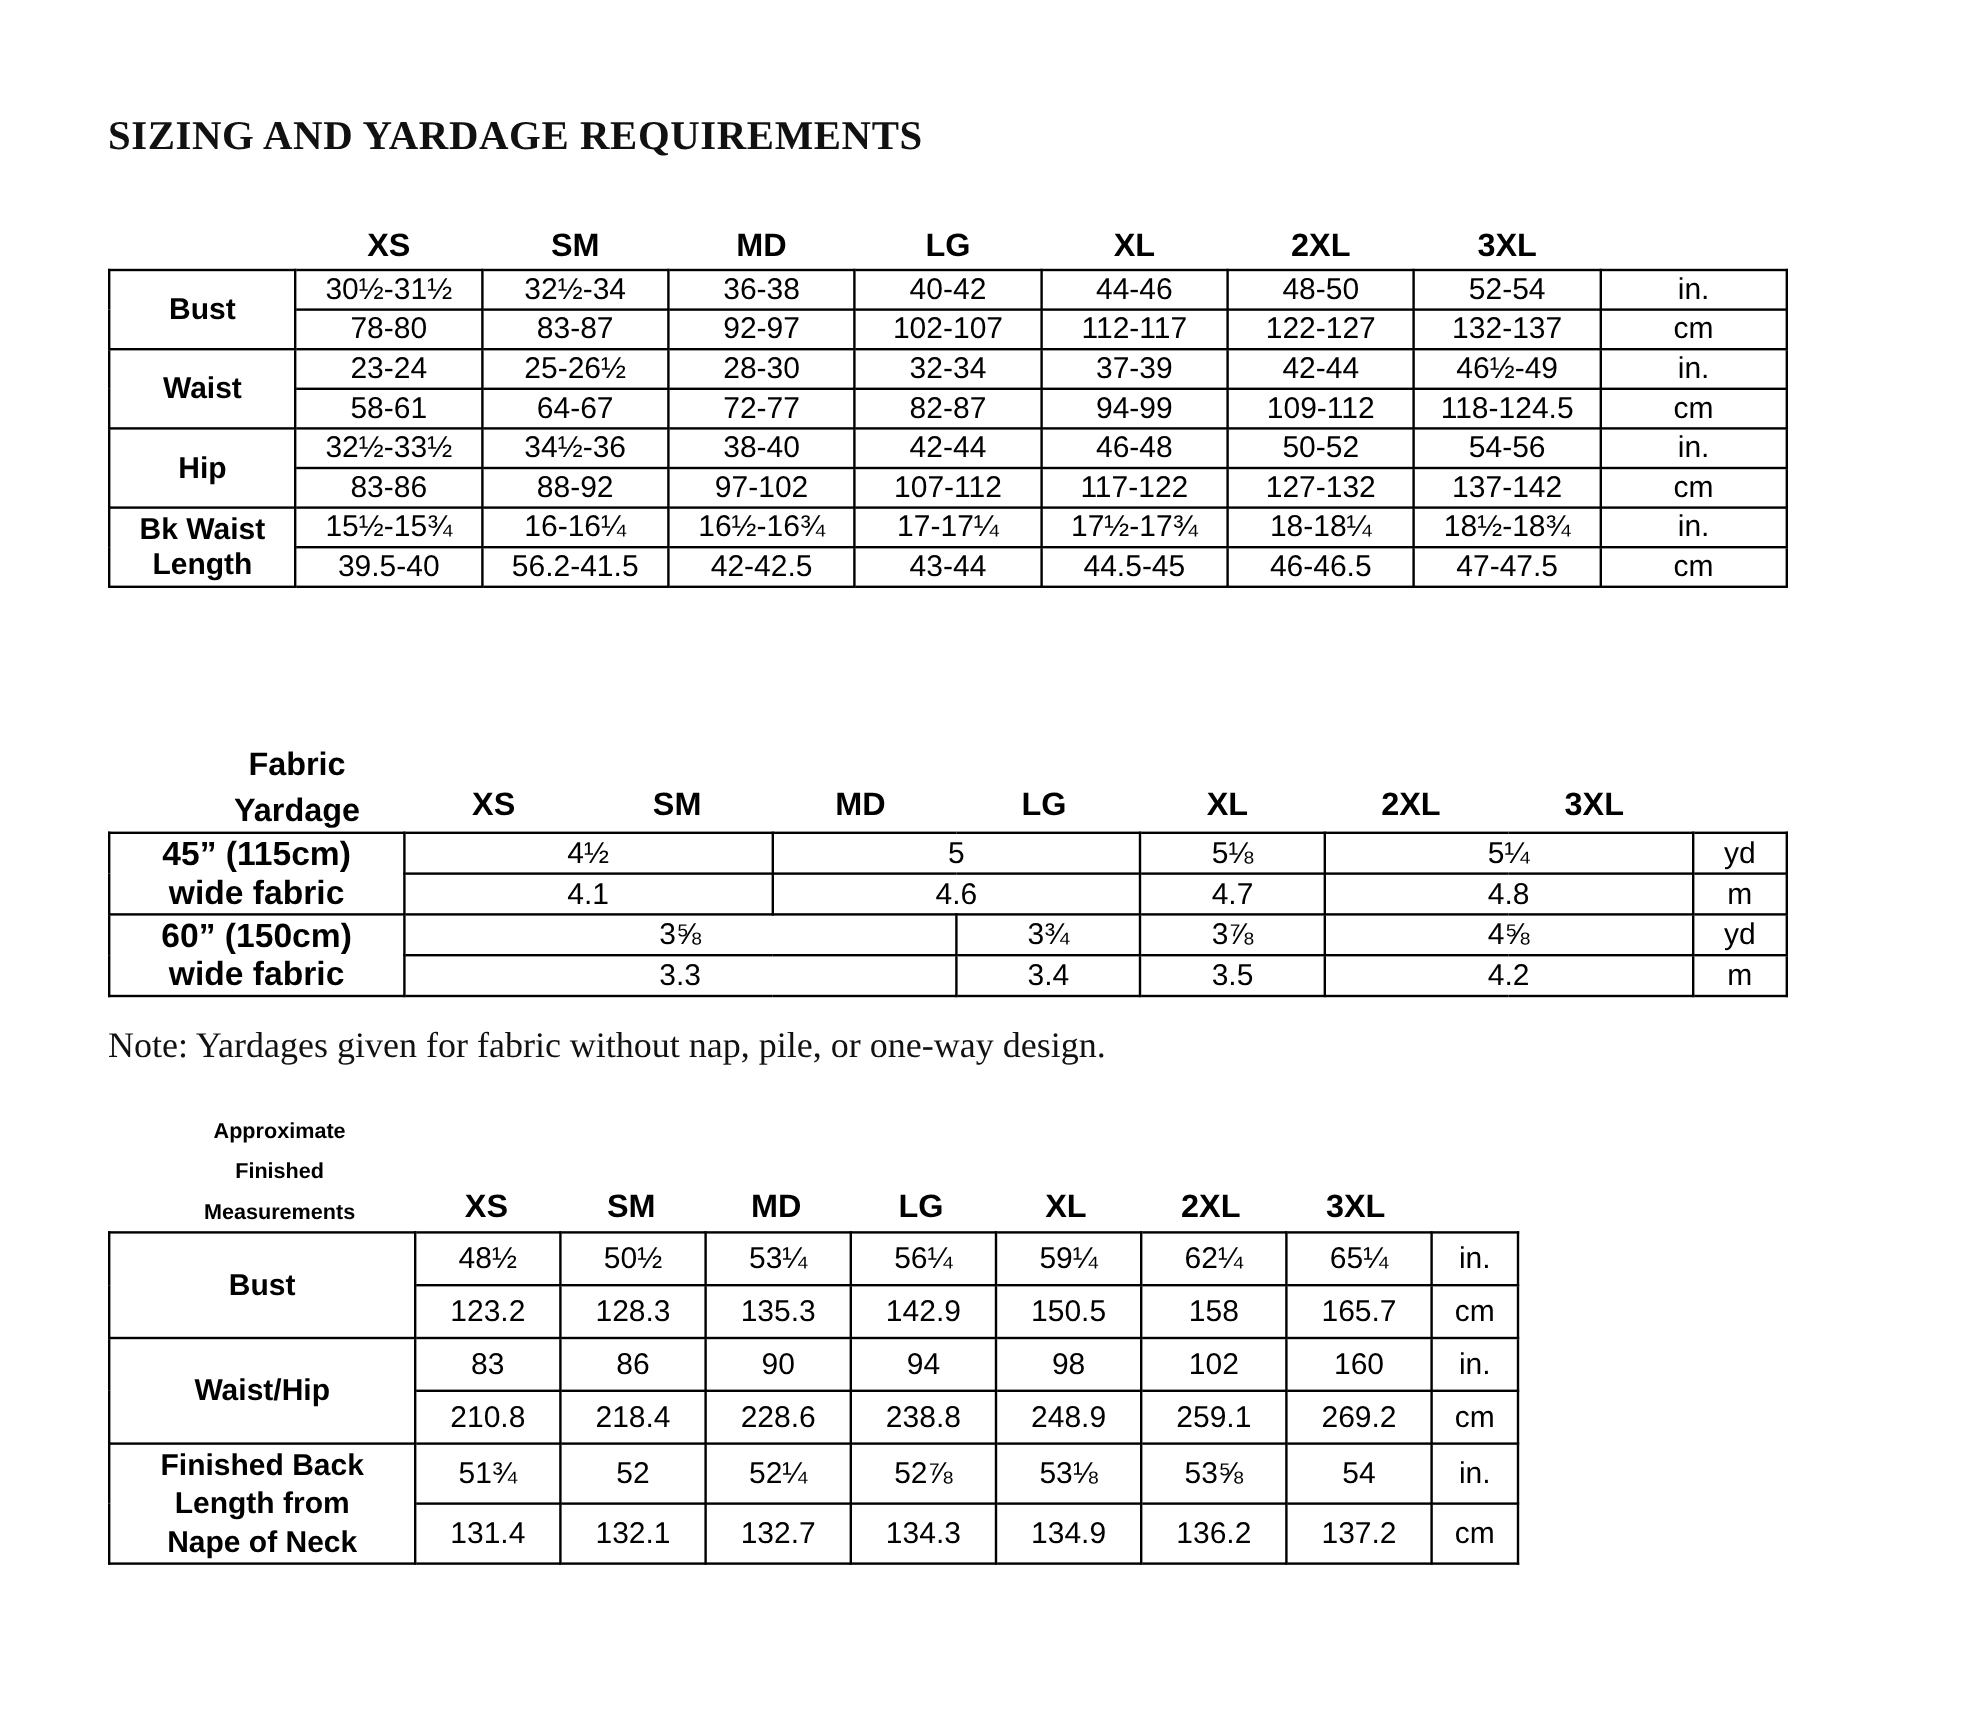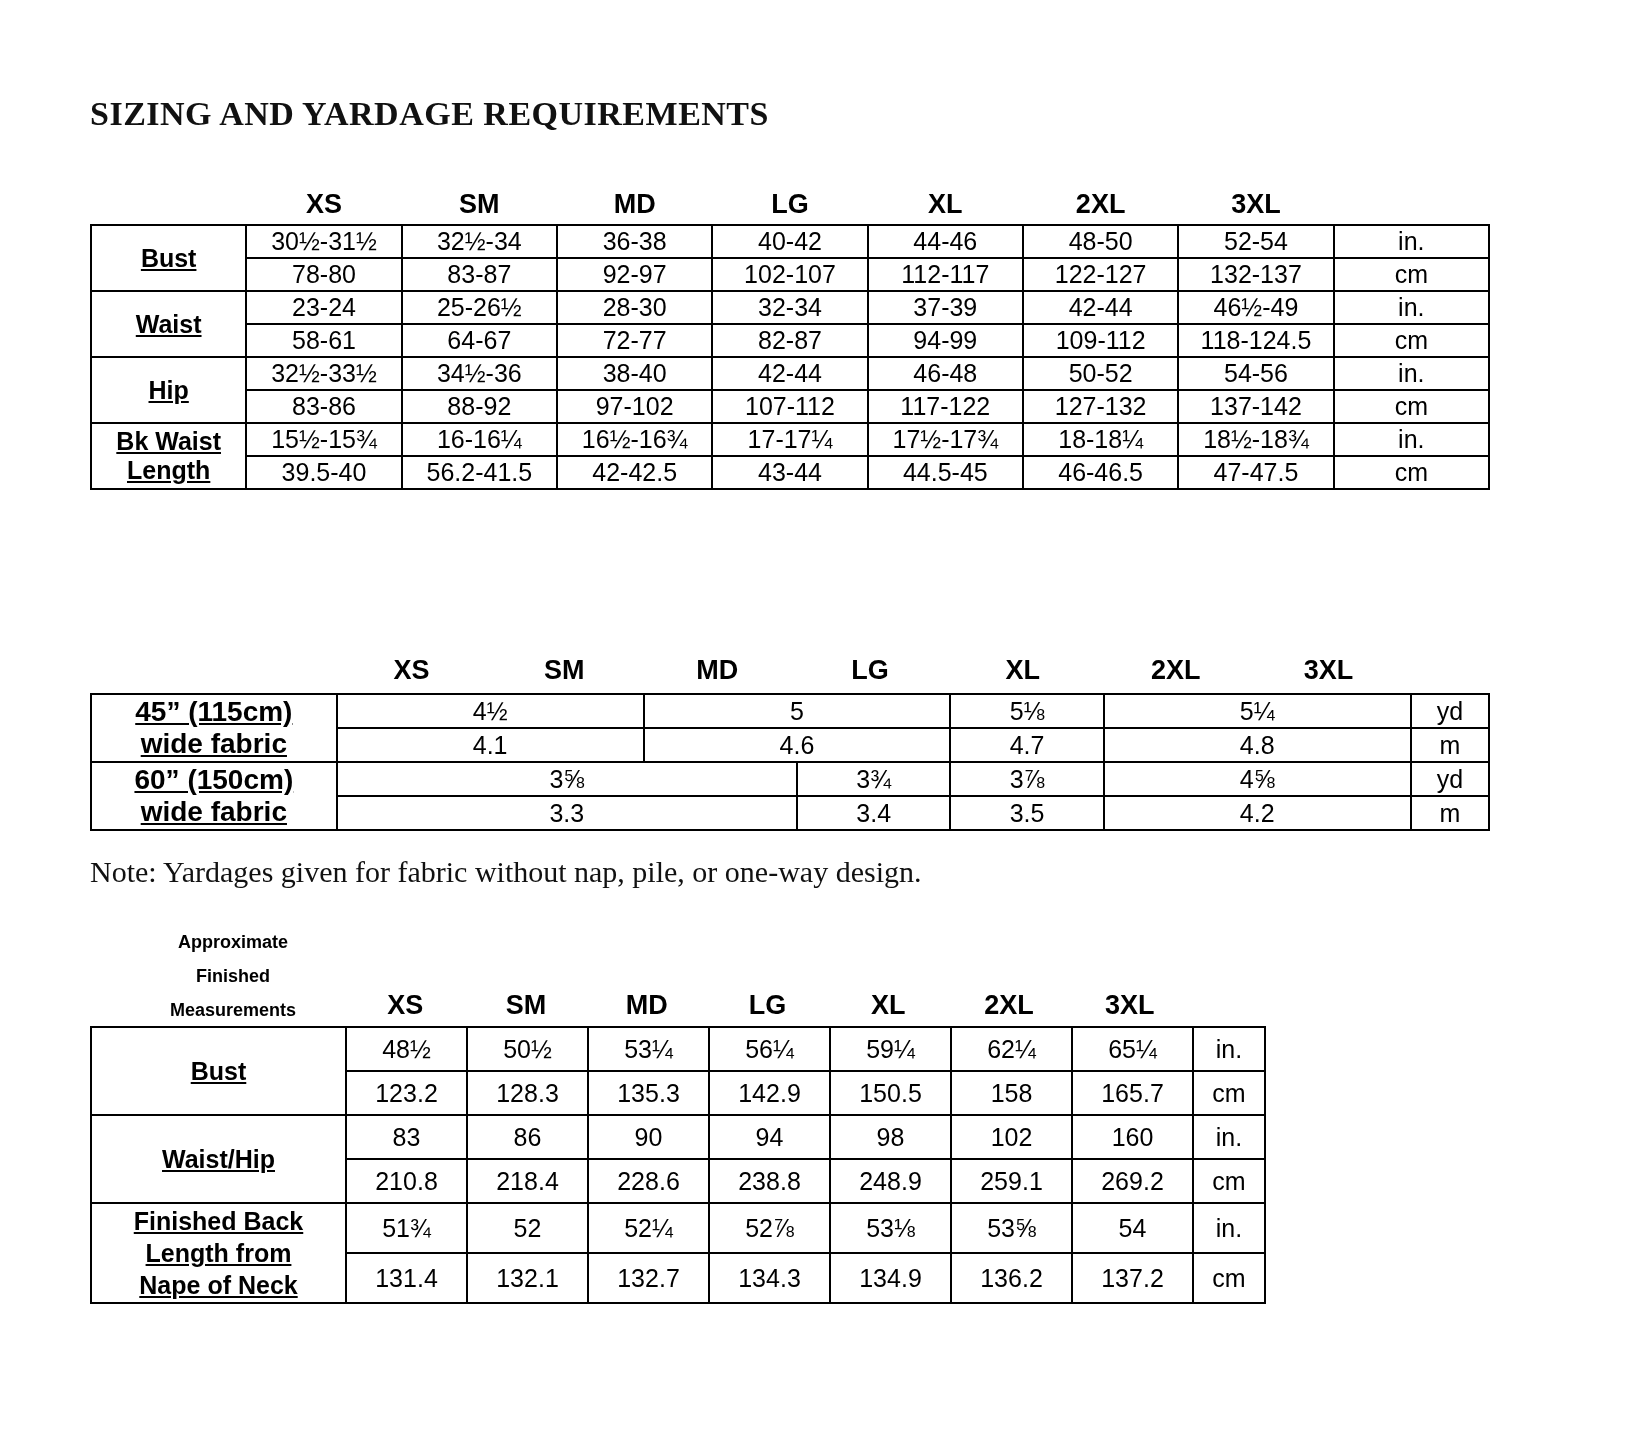--- a/index.html
+++ b/index.html
@@ -46,21 +46,20 @@
     border: 2px solid #000;
     text-align: center;
     vertical-align: middle;
     font-size: 25px;
     padding: 1px 2px;
     font-weight: normal;
   }
   table.sz .rowlabel {
     font-weight: bold;
     font-size: 25px;
-    text-decoration: underline;
   }
   
   table.sz tr.headrow td {
     border: none;
     font-weight: bold;
     font-size: 27px;
     padding-bottom: 4px;
   }
   .unit {
     font-size: 25px;
@@ -262,20 +261,24 @@
         <td>42-42.5</td>
         <td>43-44</td>
         <td>44.5-45</td>
         <td>46-46.5</td>
         <td>47-47.5</td>
         <td class="unitcol unit">cm</td>
       </tr>
     </tbody>
   </table>
 
+  <div class="yard-head">
+    <div>Fabric</div>
+    <div>Yardage</div>
+  </div>
 
   <div id="yardage-sizes">
     <span>XS</span>
     <span>SM</span>
     <span>MD</span>
     <span>LG</span>
     <span>XL</span>
     <span>2XL</span>
     <span>3XL</span>
   </div>

